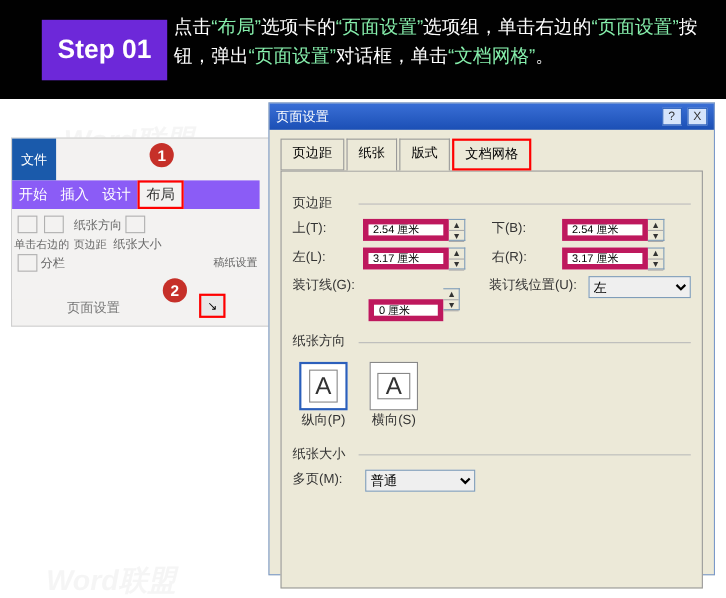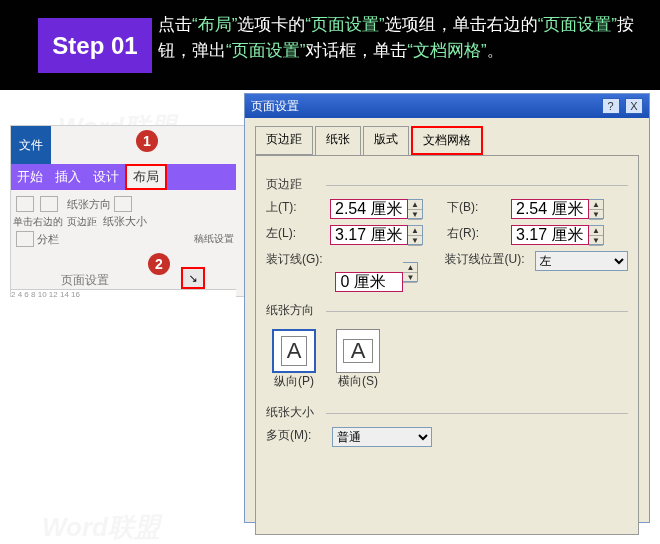--- a/index.html
+++ b/index.html
@@ -26,21 +26,21 @@
 .winbtns span{display:inline-block;width:18px;height:16px;background:#d6e4fb;border:1px solid #2b5fbb;margin-left:2px;text-align:center;font-size:11px;color:#333;line-height:14px}
 .tabstrip{padding:8px 10px 0 10px;display:flex;gap:2px}
 .dtab{padding:4px 10px;font-size:12px;background:#ece9d8;border:1px solid #999;border-bottom:none}
 .dtab.active{border:2px solid red;position:relative;top:0}
 .dtab.current{background:#ece9d8;border:1px solid #999;position:relative;z-index:2}
 .dlg-body{border:1px solid #999;margin:0 10px;padding:10px;background:#ece9d8;font-size:12px;color:#333;height:380px}
 .field-row{display:flex;align-items:flex-start;margin:6px 0;gap:6px}
 .lbl{width:58px}
 .lbl2{width:90px}
 .spin{display:flex;align-items:center}
-.spin input{width:78px;height:20px;border:1px solid #be185d;padding:0 4px;font-size:16px}
+.spin input{width:78px;height:20px;border:5px solid #be185d;padding:0 4px;font-size:10px}
 .spin-btn{width:15px;height:20px;border:1px solid #7f9db9;border-left:none;font-size:8px;display:flex;flex-direction:column}
 .spin-btn span{flex:1;text-align:center;line-height:9px;border-bottom:1px solid #aaa}
 .section-title{font-size:12px;margin:10px 0 6px 0;position:relative}
 .section-title:after{content:"";position:absolute;top:50%;left:60px;right:0;border-top:1px solid #bbb}
 .orient-box{display:inline-flex;flex-direction:column;align-items:center;margin:4px 14px 4px 6px}
 .orient-ic{width:44px;height:44px;border:1px solid #888;background:#fff;display:flex;align-items:center;justify-content:center;font-size:22px;font-family:serif}
 .orient-ic.sel{border:2px solid #2b5fbb}
 .orient-ic .pg{width:26px;height:30px;border:1px solid #888;display:flex;align-items:center;justify-content:center}
 .orient-ic.h .pg{width:30px;height:24px}
 select.combo{width:100px;height:20px;border:1px solid #7f9db9;font-size:12px}
@@ -82,21 +82,20 @@
       <span style="margin-left:6px">纸张大小</span>
     </div>
     <div class="rib-row">
       <span class="ic"></span>
       <span>分栏</span>
       <span style="margin-left:auto;font-size:10px">稿纸设置</span>
     </div>
   </div>
   <div class="grp-label">页面设置</div>
   <div class="launcher">↘</div>
-  <div class="ruler">2   4   6   8   10   12   14   16</div>
 </div>
 
 <div class="marker m1">1</div>
 <div class="marker m2">2</div>
 <div class="marker m3">3</div>
 
 <div class="dialog">
   <div class="titlebar">
     <span>页面设置</span>
     <span class="winbtns">

